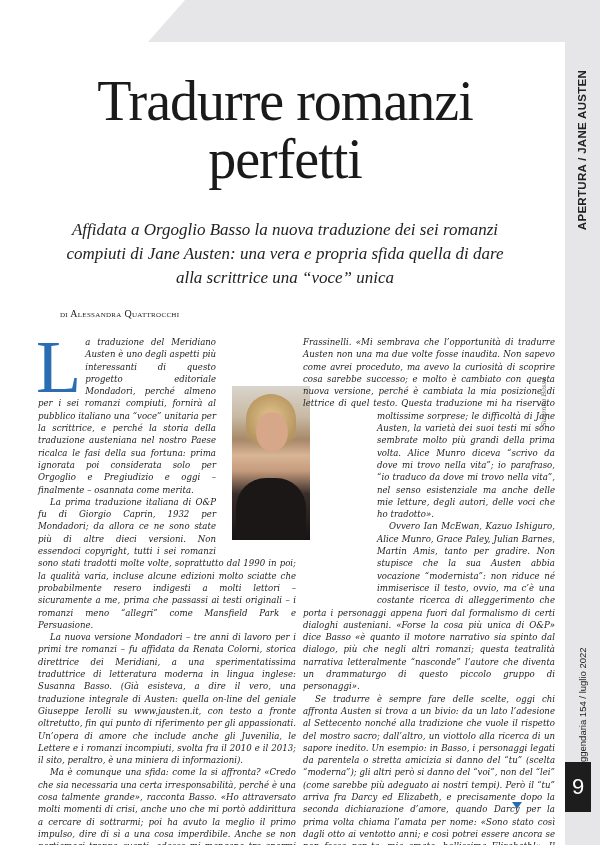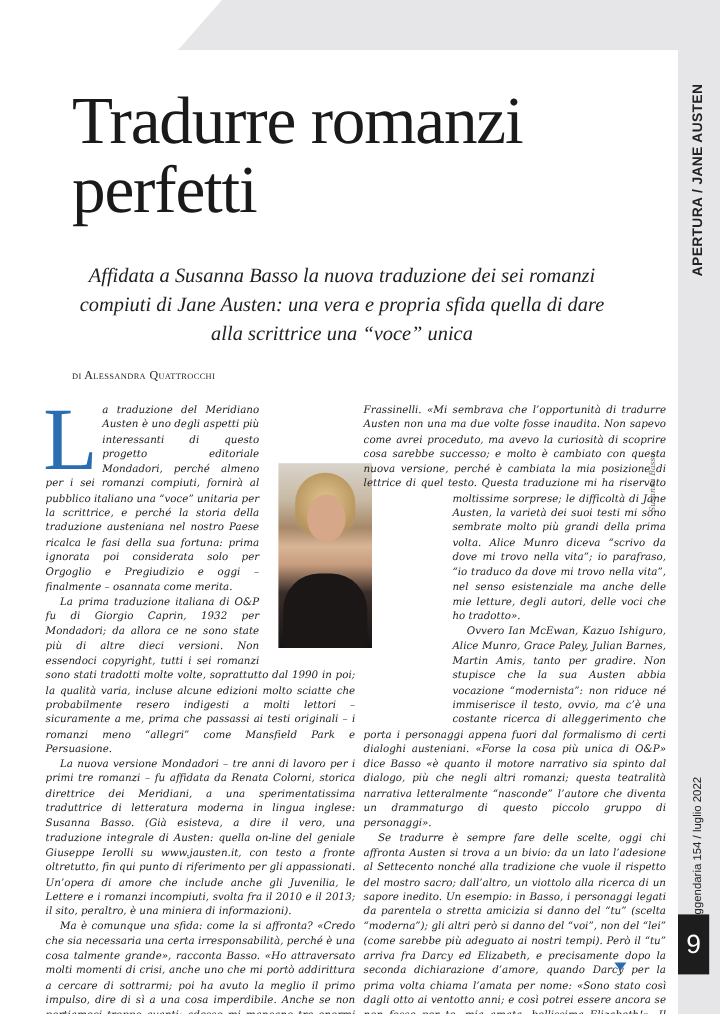--- a/index.html
+++ b/index.html
@@ -10,21 +10,21 @@
   .band-right { position:absolute; left:565px; top:40px; width:35px; height:805px; background:#e6e6e8; }
   .section-label { position:absolute; left:567px; top:70px; width:30px; height:160px; }
   .section-label span { position:absolute; left:50%; top:50%; transform:translate(-50%,-50%) rotate(-90deg);
     white-space:nowrap; font-family:"Liberation Sans", sans-serif; font-weight:bold; font-size:11.5px;
     letter-spacing:0.3px; color:#222; }
   .footer-label { position:absolute; left:567px; top:655px; width:30px; height:110px; }
   .footer-label span { position:absolute; left:50%; top:50%; transform:translate(-50%,-50%) rotate(-90deg);
     white-space:nowrap; font-family:"Liberation Sans", sans-serif; font-size:9.5px; color:#222; font-stretch:condensed; }
   .page-num { position:absolute; left:565px; top:762px; width:26px; height:50px; background:#1d1d1d; color:#fff;
     font-family:"Liberation Sans", sans-serif; font-size:22px; text-align:center; line-height:50px; }
-  h1 { position:absolute; left:60px; top:72px; width:450px; margin:0; 
+  h1 { position:absolute; left:60px; top:72px; width:450px; margin:0; text-align:center;
        font-family:"Liberation Serif", serif; font-weight:normal; font-size:56px; line-height:58px; letter-spacing:-1px; color:#1a1a1a; }
   .subtitle { position:absolute; left:60px; top:218px; width:450px; text-align:center;
        font-family:"Liberation Serif", serif; font-style:italic; font-size:17px; line-height:24px; color:#222; }
   .byline { position:absolute; left:60px; top:308px; width:450px; text-align:left;
        font-family:"Liberation Serif", serif; font-size:10px; font-variant:small-caps; letter-spacing:0.3px; color:#222; }
   .col { position:absolute; font-family:"DejaVu Serif", serif; font-size:8.6px; line-height:12.3px; text-align:justify; color:#222; }
   .col p { margin:0; text-indent:12px;font-style:italic; }
   .col p.first { text-indent:0; }
   .col-left { left:38px; top:336px; width:258px; }
   .col-right { left:303px; top:336px; width:252px; }
@@ -48,21 +48,21 @@
 <body>
 
 <div class="band-top"></div>
 <div class="band-right"></div>
 
 <div class="section-label">
   <span>APERTURA / JANE AUSTEN</span>
 </div>
 
 <h1>Tradurre romanzi perfetti</h1>
-<div class="subtitle">Affidata a Susanna Basso la nuova traduzione dei sei romanzi compiuti di Jane Austen: una vera e propria sfida quella di dare alla scrittrice una “voce” unica</div>
+<div class="subtitle">Affidata a Orgoglio Basso la nuova traduzione dei sei romanzi compiuti di Jane Austen: una vera e propria sfida quella di dare alla scrittrice una “voce” unica</div>
 <div class="byline">di Alessandra Quattrocchi</div>
 
 <div class="photo" title="Portrait of Susanna Basso">
   <div class="hair"></div>
   <div class="face"></div>
   <div class="body"></div>
 </div>
 <div class="photo-credit">
   <span>Susanna Basso</span>
 </div>

